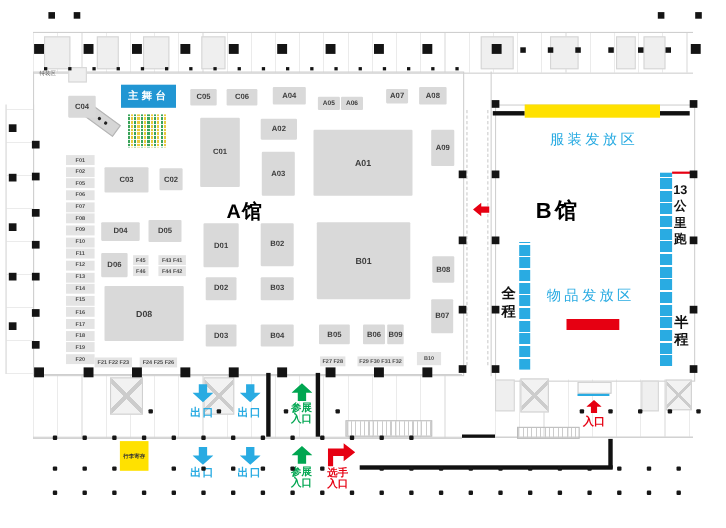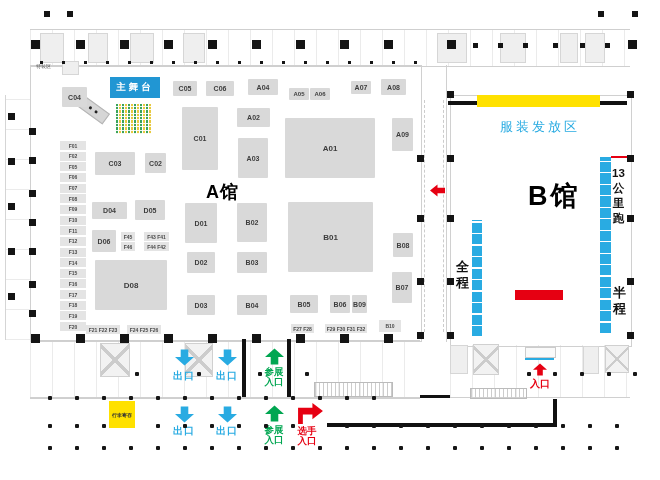--- a/index.html
+++ b/index.html
@@ -92,28 +92,29 @@
   <div class="wall" style="left:242px;top:339px;width:4px;height:58px;"></div>
   <div class="wall" style="left:287px;top:339px;width:4px;height:58px;"></div>
   <div class="wall" style="left:327px;top:423px;width:230px;height:4px;"></div>
   <div class="wall" style="left:553px;top:399px;width:4px;height:27px;"></div>
   <div class="wall" style="left:420px;top:395px;width:30px;height:3px;"></div>
   <div class="wall" style="left:448px;top:101px;width:29px;height:4px;"></div>
   <div class="wall" style="left:599px;top:101px;width:28px;height:4px;"></div>
 
   <div class="abs" style="left:477px;top:95px;width:123px;height:12px;background:var(--c-yellow);"></div>
   <div class="bluesign" style="left:490px;top:118px;width:100px;font-size:13px;">服装发放区</div>
+  <div class="bluesign" style="left:487px;top:260px;width:100px;font-size:13px;">物品发放区</div>
   <div class="abs" style="left:515px;top:290px;width:48px;height:10px;background:var(--c-red);"></div>
   <div class="coursebar" style="left:600px;top:157px;width:11px;height:176px;"></div>
   <div class="coursebar" style="left:472px;top:220px;width:10px;height:116px;"></div>
   <div class="abs" style="left:611px;top:156px;width:20px;height:2px;background:var(--c-red);"></div>
   <div class="vtext" style="left:455px;top:259px;width:15px;font-size:13px;line-height:1.25;">全程</div>
   <div class="vtext" style="left:612px;top:285px;width:15px;font-size:13px;line-height:1.25;">半程</div>
   <div class="vtext" style="left:611px;top:166px;width:15px;font-size:11.5px;line-height:1.3;">13公里跑</div>
-  <div class="halltitle" style="left:528px;top:178px;font-size:27px;letter-spacing:3px;">B馆</div>
+  <div class="halltitle" style="left:487px;top:178px;font-size:20px;letter-spacing:3px;">B馆</div>
 
   <div class="halltitle" style="left:206px;top:180px;font-size:18px;letter-spacing:1px;">A馆</div>
   <div id="stage">主舞台</div>
   <div id="seats"></div>
   <div id="ramp">
       <i></i>
       <i></i>
       <i></i>
     </div>
   <div id="corner-note">特装区</div>

